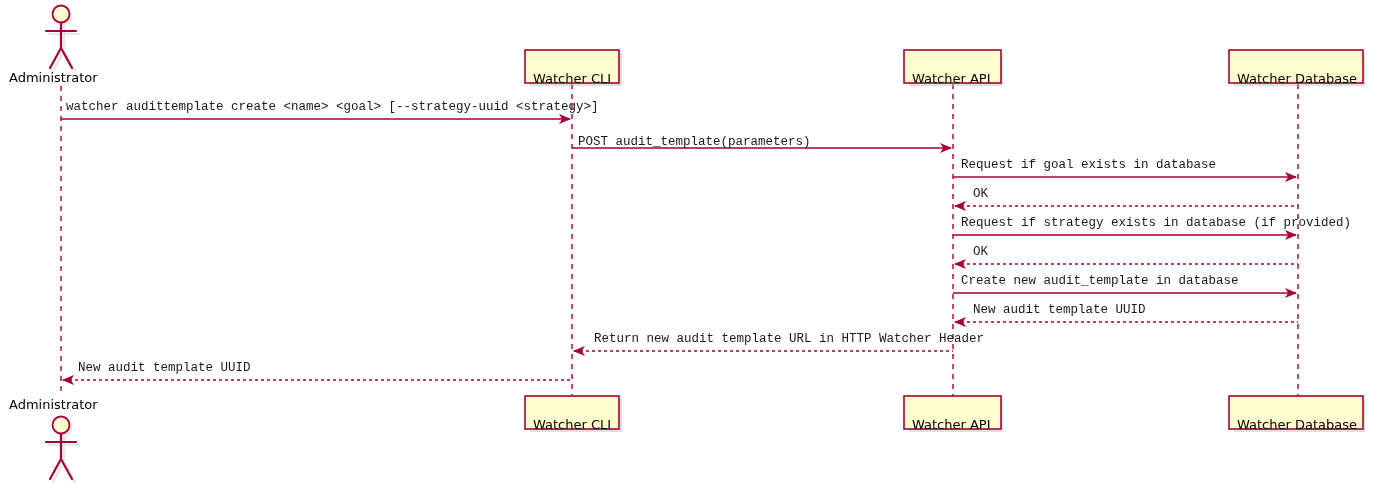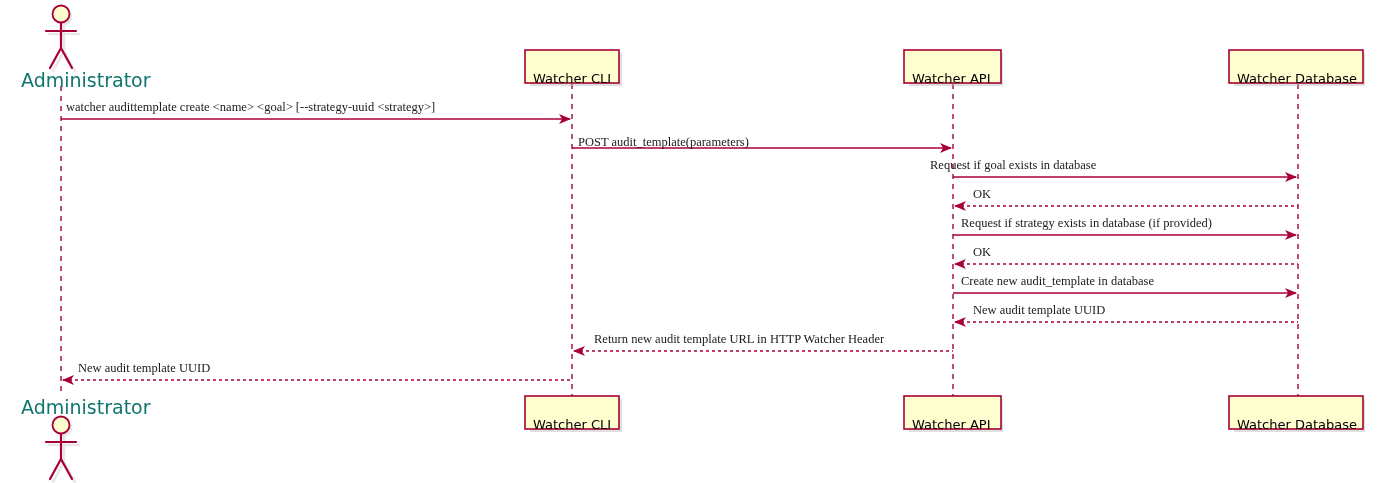--- a/index.html
+++ b/index.html
@@ -26,34 +26,33 @@
     position: absolute;
     font-family: "DejaVu Sans", sans-serif;
     font-size: 13px;
     color: #000000;
     white-space: nowrap;
     line-height: 1;
     margin-top: 12px;
   }
   .msg-label {
     position: absolute;
-    font-family: Liberation Serif, serif;
+    font-family: Liberation Mono, monospace;
     font-size: 12.5px;
     color: #1a1a1a;
     white-space: nowrap;
     line-height: 1;
   }
   .actor-label {
     position: absolute;
     font-family: "DejaVu Sans", sans-serif;
-    font-size: 19px;
-    color: #0f766e;
+    font-size: 13px;
+    color: #000000;
     white-space: nowrap;
     line-height: 1;
-    margin-left: 12px;
   }
 </style>
 </head>
 <body>
 
 <div id="diagram">
 
   <svg width="1379" height="483" xmlns="http://www.w3.org/2000/svg">
     <defs>
       <marker id="arrow-right" markerWidth="12" markerHeight="10" refX="11" refY="5" orient="auto" markerUnits="userSpaceOnUse">
@@ -135,21 +134,21 @@
   <div class="plabel" style="left:912px; top:60px;">Watcher API</div>
   <div class="plabel" style="left:1237px; top:60px;">Watcher Database</div>
 
   <div class="actor-label" style="left:9px; top:398px;">Administrator</div>
   <div class="plabel" style="left:533px; top:406px;">Watcher CLI</div>
   <div class="plabel" style="left:912px; top:406px;">Watcher API</div>
   <div class="plabel" style="left:1237px; top:406px;">Watcher Database</div>
 
   <div class="msg-label" style="left:66px;  top:101px;">watcher audittemplate create &lt;name&gt; &lt;goal&gt; [--strategy-uuid &lt;strategy&gt;]</div>
   <div class="msg-label" style="left:578px; top:136px;">POST audit_template(parameters)</div>
-  <div class="msg-label" style="left:930px; top:159px;text-align:center;">Request if goal exists in database</div>
+  <div class="msg-label" style="left:961px; top:159px;text-align:center;">Request if goal exists in database</div>
   <div class="msg-label" style="left:973px; top:188px;">OK</div>
   <div class="msg-label" style="left:961px; top:217px;">Request if strategy exists in database (if provided)</div>
   <div class="msg-label" style="left:973px; top:246px;">OK</div>
   <div class="msg-label" style="left:961px; top:275px;">Create new audit_template in database</div>
   <div class="msg-label" style="left:973px; top:304px;">New audit template UUID</div>
   <div class="msg-label" style="left:594px; top:333px;">Return new audit template URL in HTTP Watcher Header</div>
   <div class="msg-label" style="left:78px;  top:362px;">New audit template UUID</div>
 
 </div>
 

